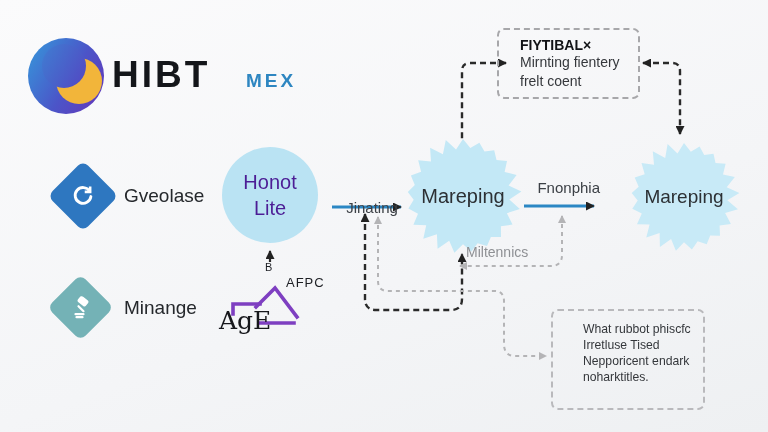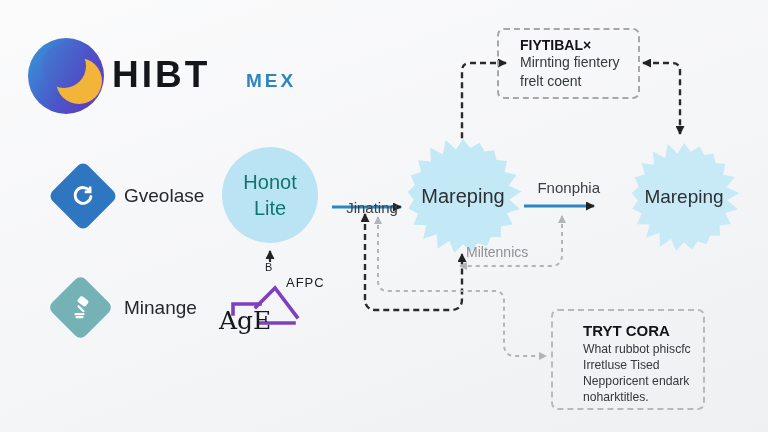--- a/index.html
+++ b/index.html
@@ -21,21 +21,21 @@
   .diamond{border-radius:7px;transform:rotate(45deg);display:flex;align-items:center;justify-content:center;}
   .d1{left:58px;top:171px;width:50px;height:50px;background:#2e77c0;}
   .d2{left:57px;top:284px;width:47px;height:47px;background:#74b2b6;}
   .diamond .icn{transform:rotate(-45deg);display:flex;}
   .diamond-label{font-size:19px;color:#25282c;}
   .lab1{left:124px;top:185px;}
   .lab2{left:124px;top:297px;}
   
   .start-node{left:222px;top:147px;width:96px;height:96px;border-radius:50%;background:#bae3f3;
     display:flex;flex-direction:column;align-items:center;justify-content:center;
-    font-size:20px;color:#0f766e;line-height:1.3;}
+    font-size:20px;color:#4c1d95;line-height:1.3;}
   .gear-label{display:flex;flex-direction:column;align-items:center;justify-content:center;
     font-size:20px;color:#2c3034;line-height:1.25;text-align:center;}
   .g1{left:413px;top:166px;width:100px;height:60px;}
   .g2{left:634px;top:182px;width:100px;height:30px;font-size:19px;text-align:center;}
   
   .dash-box{border:2px dashed #a7a7aa;border-radius:7px;box-sizing:border-box;}
   .top-box{left:497px;top:28px;width:143px;height:71px;padding:7px 8px 0 21px;}
   .top-box .bx-title{font-size:14px;font-weight:800;color:#121316;}
   .top-box .bx-line{font-size:14px;color:#35383c;line-height:1.35;}
   .bottom-box{left:551px;top:309px;width:154px;height:101px;padding:11px 6px 0 30px;border-color:#b9b9bc;}
@@ -142,21 +142,20 @@
   <div class="abs arrow-label fl">Fnonphia</div>
   <div class="abs arrow-label ml">Miltennics</div>
 
   <div class="abs dash-box top-box">
     <div class="bx-title">FIYTIBAL×</div>
     <div class="bx-line">Mirnting fientery</div>
     <div class="bx-line">frelt coent</div>
   </div>
 
   <div class="abs dash-box bottom-box">
-    <div class="bx-title">TRYT CORA</div>
     <div class="bx-line">What rubbot phiscfc</div>
     <div class="bx-line">Irretluse Tised</div>
     <div class="bx-line">Nepporicent endark</div>
     <div class="bx-line">noharktitles.</div>
   </div>
 
   <div class="abs b-label">B</div>
   <div class="abs afpc-label">AFPC</div>
   <div class="abs math-label age">AgE</div>
 

